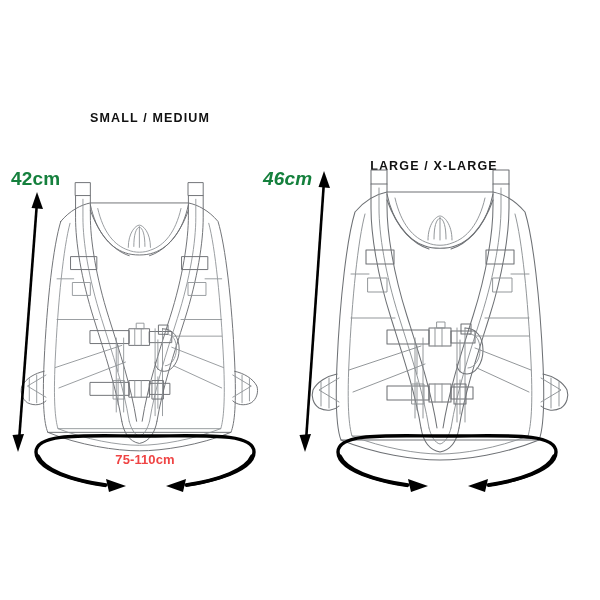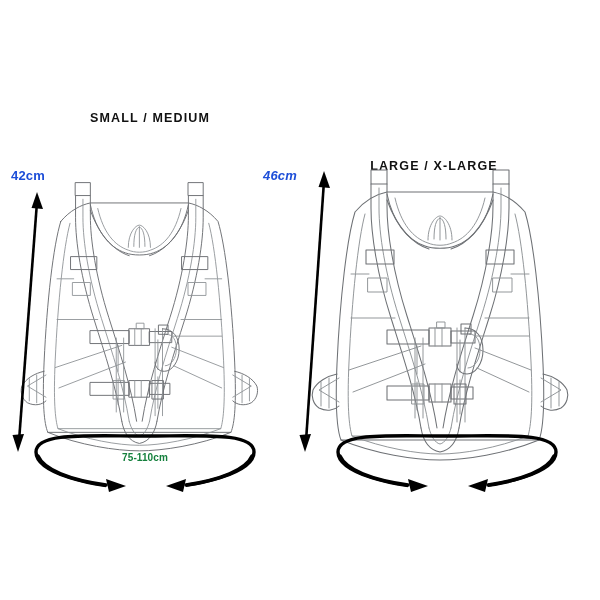--- a/index.html
+++ b/index.html
@@ -39,35 +39,35 @@
     text-align: center;
     font-size: 12.5px;
     font-weight: bold;
     letter-spacing: 1.15px;
     color: #111111;
     white-space: nowrap;
   }
 
   .height-label {
     position: absolute;
+    font-size: 19px;
+    font-weight: bold;
+    letter-spacing: 0.2px;
+    color: #15803d;
+    white-space: nowrap;
+  }
+  #label-height-small { left: 11px; top: 168px; }
+  #label-height-large { left: 263px; top: 168px; font-style: italic; }
+
+  .girth-label {
+    position: absolute;
     font-size: 13px;
     font-weight: bold;
-    letter-spacing: 0.2px;
-    color: #1d4ed8;
-    white-space: nowrap;
-  }
-  #label-height-small { left: 11px; top: 168px; }
-  #label-height-large { left: 263px; top: 168px; font-style: italic; }
-
-  .girth-label {
-    position: absolute;
-    font-size: 10px;
-    font-weight: bold;
     letter-spacing: 0.1px;
-    color: #15803d;
+    color: #ef4444;
     white-space: nowrap;
     text-align: center;
   }
   #label-girth-small { left: 65px; top: 452px; width: 160px; }
   #label-girth-large { left: 368px; top: 452px; width: 160px; }
 
   svg.art {
     position: absolute;
     left: 0;
     top: 0;

